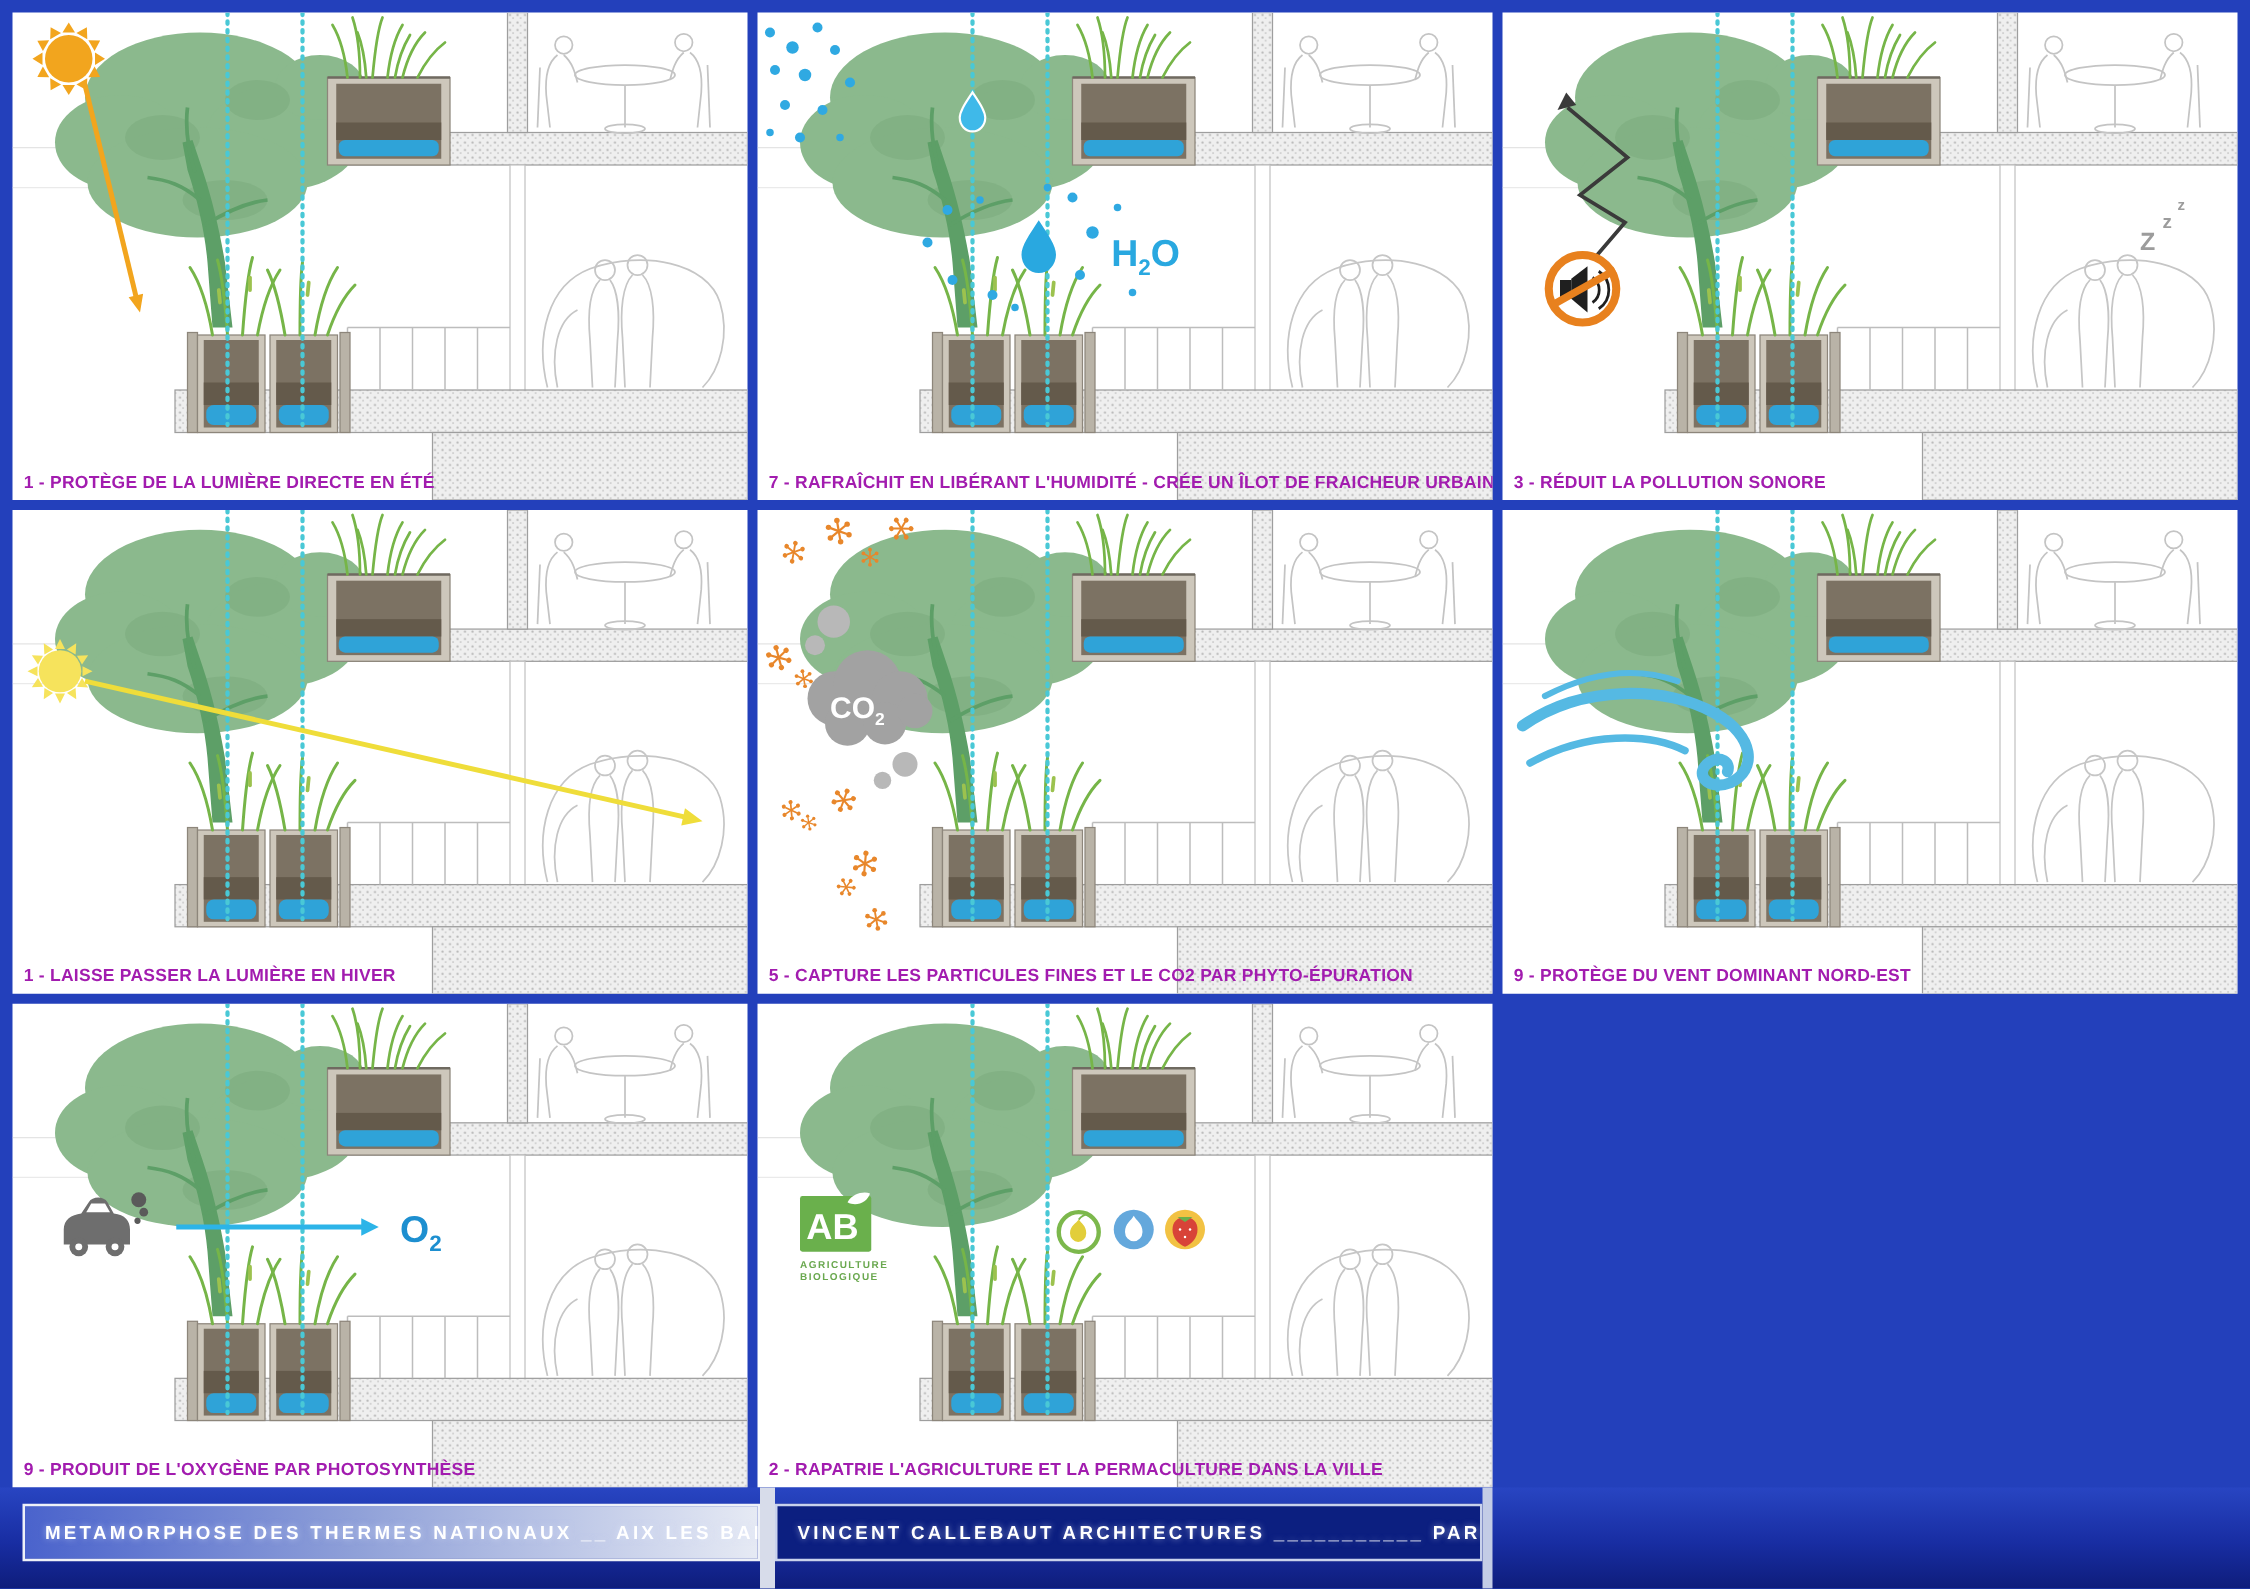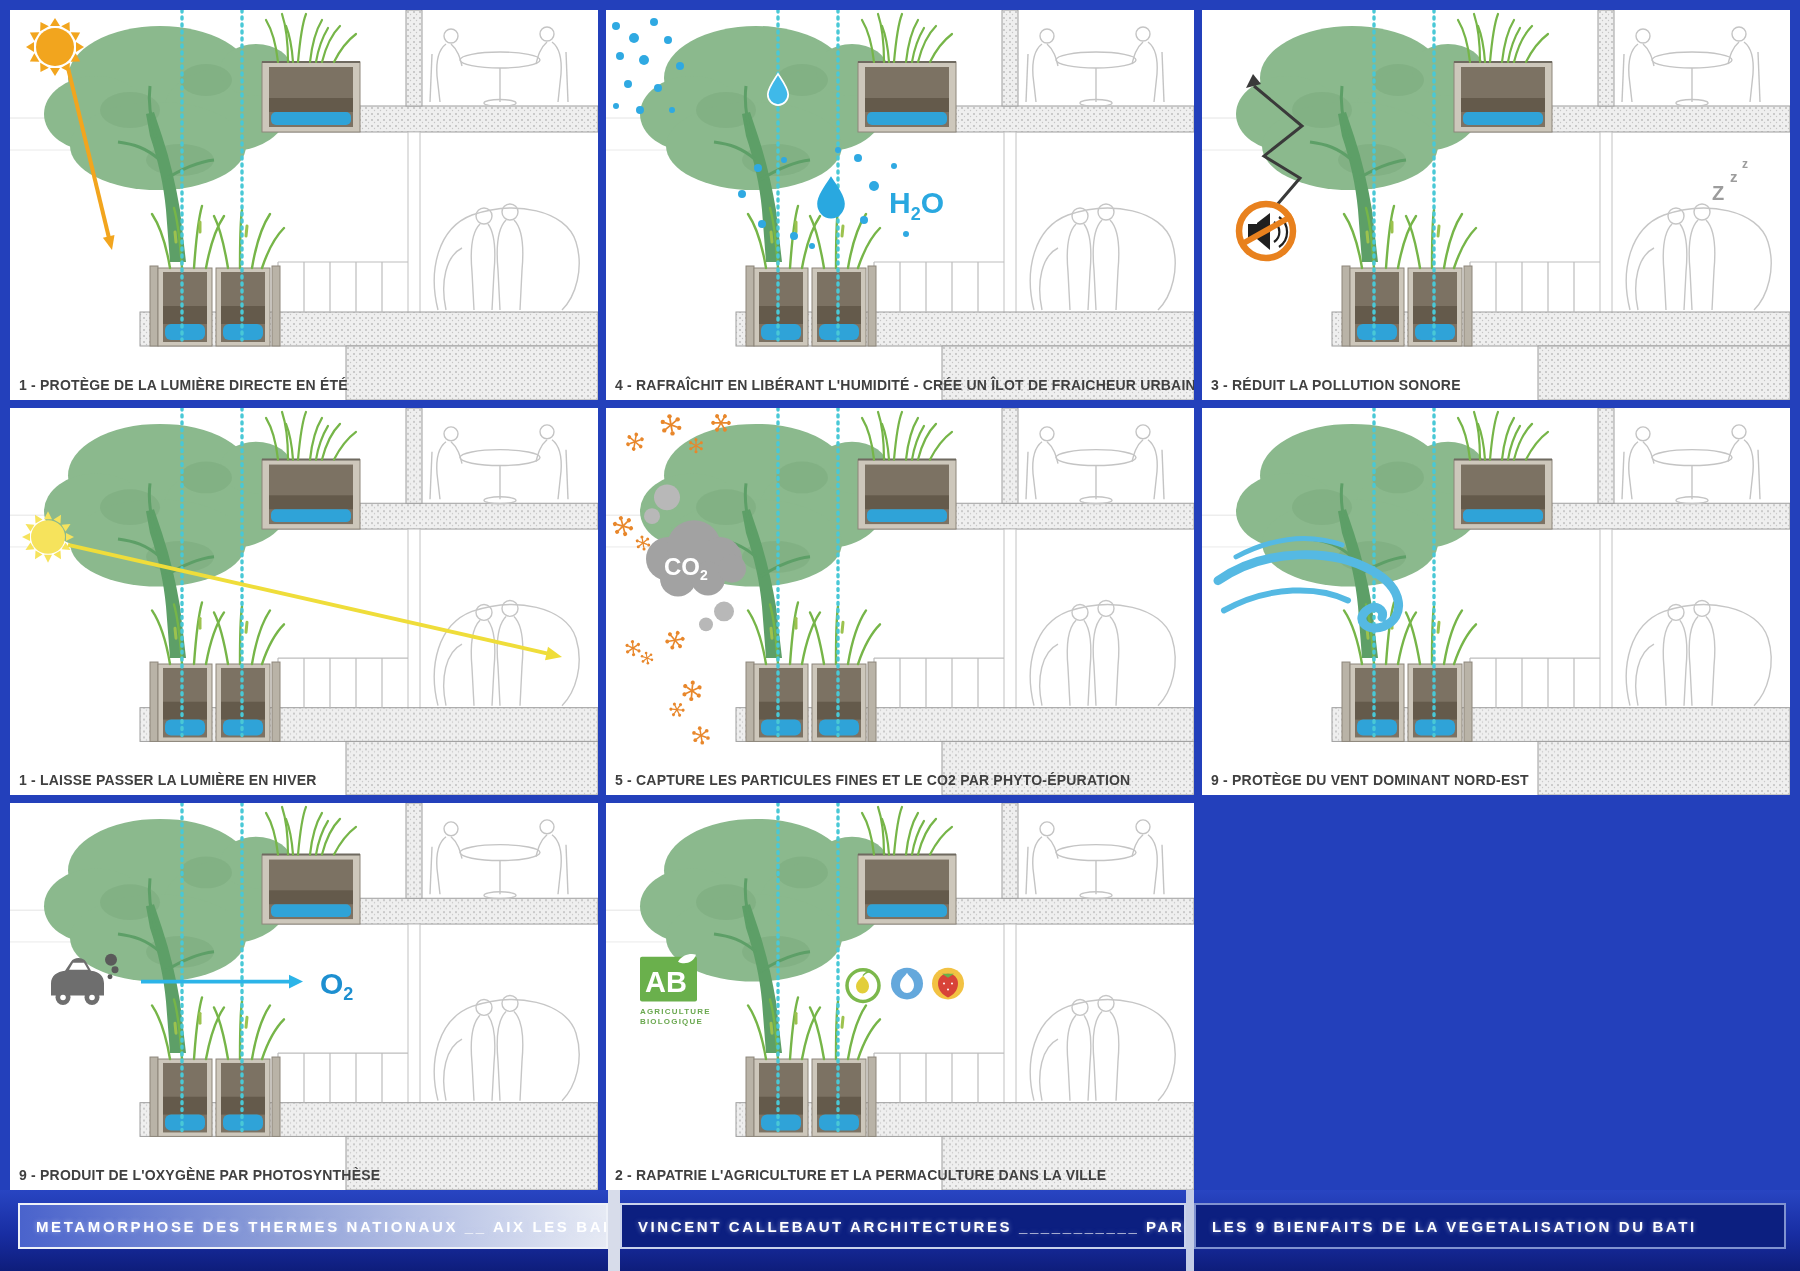--- a/index.html
+++ b/index.html
@@ -2,21 +2,21 @@
 <html><head>
 <meta charset="utf-8">
 <style>
   html,body{margin:0;padding:0;}
   body{font-family:"Liberation Sans",sans-serif;background:#2340bb;}
   .poster{position:relative;width:1800px;height:1271px;background:#2340bb;overflow:hidden;}
   .grid{position:absolute;left:10px;top:10px;width:1780px;height:1180px;
         display:grid;grid-template-columns:repeat(3,1fr);grid-template-rows:390fr 387fr 387fr;gap:8px;}
   .panel{position:relative;background:#ffffff;overflow:hidden;}
   .panel svg.scene{position:absolute;inset:0;width:100%;height:100%;}
-  .caption{position:absolute;left:9px;bottom:7px;font-size:14px;font-weight:bold;color:#404040;
+  .caption{position:absolute;left:9px;bottom:7px;font-size:14px;font-weight:bold;color:#a21caf;
            letter-spacing:.2px;white-space:nowrap;}
   .footer{position:absolute;left:0;top:1190px;width:1800px;height:81px;
           background:linear-gradient(180deg,#2845c2 0%,#182da2 55%,#0e1d7b 100%);}
   .fbox{position:absolute;top:13px;height:46px;display:flex;align-items:center;padding:0 16px;
         box-sizing:border-box;color:#fff;font-weight:bold;font-size:15px;letter-spacing:2.6px;
         white-space:nowrap;overflow:hidden;text-shadow:0 0 5px rgba(220,230,255,.55);}
   .fbox1{left:18px;width:590px;background:linear-gradient(90deg,#4a63cc 0%,#8fa0d8 45%,#e6eaf4 100%);
          border:2px solid #eef1f8;}
   .fbox2{left:620px;width:566px;background:#0c1f80;border:2px solid #c9d2ec;}
   .fbox3{left:1194px;width:592px;background:#0c1f80;border:2px solid #8092d0;}
@@ -206,21 +206,21 @@
             <circle cx="258" cy="210" r="4"></circle>
             <circle cx="288" cy="156" r="3"></circle>
           <circle cx="300" cy="224" r="3"></circle>
             <circle cx="232" cy="140" r="3"></circle>
             <circle cx="178" cy="150" r="3"></circle>
         </g>
         <use href="#drop" transform="translate(172,80) scale(0.85)" fill="#3fb9e9" stroke="#fff" stroke-width="2"></use>
         <use href="#drop" transform="translate(225,188) scale(1.15)" fill="#29a8e0"></use>
         <text x="283" y="203" font-size="30" font-weight="bold" fill="#29a8e0"><tspan>H</tspan><tspan dy="7" font-size="18">2</tspan><tspan dy="-7">O</tspan></text>
       </svg>
-      <div class="caption">4 - RAFRAÎCHIT EN LIBÉRANT L'HUMIDITÉ - CRÉE UN ÎLOT DE FRAICHEUR URBAIN</div>
+      <div class="caption">7 - RAFRAÎCHIT EN LIBÉRANT L'HUMIDITÉ - CRÉE UN ÎLOT DE FRAICHEUR URBAIN</div>
     </div>
 
     <div class="panel">
       <svg class="scene" viewBox="0 0 588 390" preserveAspectRatio="none">
         <use href="#scene"></use>
         <g>
           <path d="M74,196 L98,168 L62,146 L100,116 L52,76" stroke="#3a3a3a" stroke-width="3" fill="none"></path>
           <polygon points="44,70 59,66 51,56" fill="#3a3a3a" transform="translate(0,8)"></polygon>
         </g>
         <g>
@@ -373,15 +373,14 @@
       <div class="caption">2 - RAPATRIE L'AGRICULTURE ET LA PERMACULTURE DANS LA VILLE</div>
     </div>
 
   </div>
 
   <div class="footer">
     <div class="fdiv1"></div>
     <div class="fdiv2"></div>
     <div class="fbox fbox1">METAMORPHOSE DES THERMES NATIONAUX __ AIX LES BAINS</div>
     <div class="fbox fbox2">VINCENT CALLEBAUT ARCHITECTURES ___________ PARIS</div>
-    <div class="fbox fbox3">LES 9 BIENFAITS DE LA VEGETALISATION DU BATI</div>
   </div>
 </div>
 
 </body></html>

